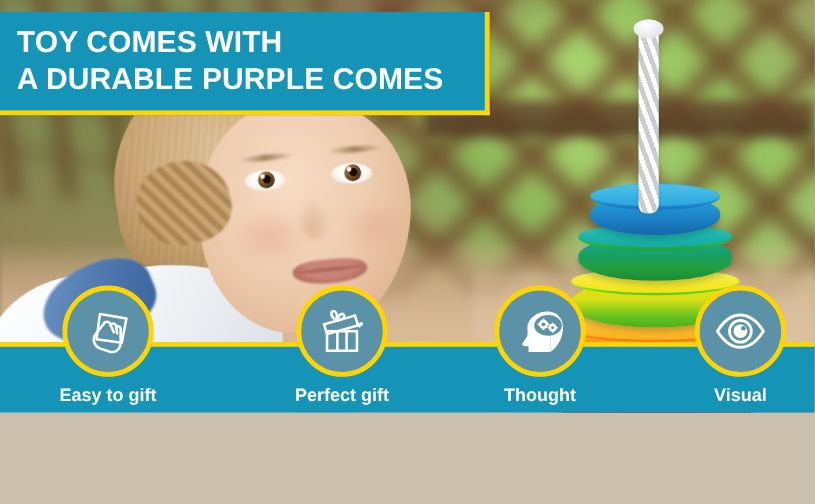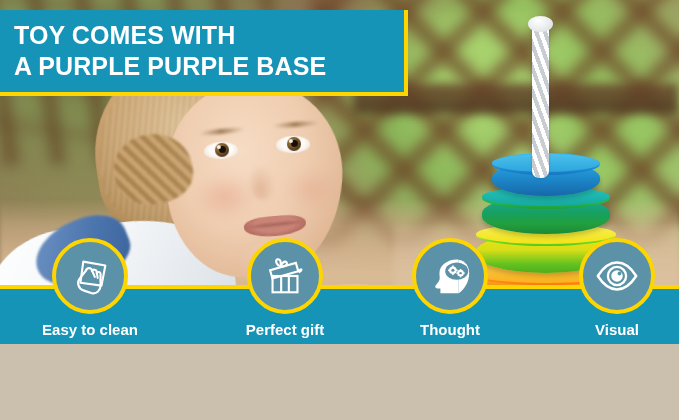--- a/index.html
+++ b/index.html
@@ -318,37 +318,37 @@
       <div class="ring r1">
           <div class="cap"></div>
         </div>
       <div class="rod"></div>
       <div class="rodtip"></div>
     </div>
   </div>
 
   <div class="banner">
     <div class="line">TOY COMES WITH</div>
-    <div class="line">A PURPLE PURPLE BASE</div>
+    <div class="line">A DURABLE PURPLE COMES</div>
   </div>
 
   <div class="featurebar"></div>
   <div class="features">
 
     <div class="feature f1">
       <div class="circle">
         <svg class="icon-svg" viewBox="0 0 48 48">
           <path d="M17 9 L40 13 L36 34 L14 31 Z" fill="none" stroke="#fff" stroke-width="2.2" stroke-linejoin="round"></path>
           <path d="M20 18 C21 15 25 15 26 18 L29 25" fill="none" stroke="#fff" stroke-width="2.2" stroke-linecap="round"></path>
           <path d="M26 19 C27 16.5 31 17 31 20 L32 26" fill="none" stroke="#fff" stroke-width="2.2" stroke-linecap="round"></path>
           <path d="M31 21 C32 19 35 19.6 35 22 L35 28" fill="none" stroke="#fff" stroke-width="2.2" stroke-linecap="round"></path>
           <path d="M20 18 L13 27 C10 31 12 37 17 39 L26 42 C31 43 35 39 35 34 L35 28" fill="none" stroke="#fff" stroke-width="2.2" stroke-linejoin="round" stroke-linecap="round"></path>
         </svg>
       </div>
-      <div class="label">Easy to clean</div>
+      <div class="label">Easy to gift</div>
     </div>
 
     <div class="feature f3">
       <div class="circle">
         <svg class="icon-svg" viewBox="0 0 48 48">
           <path d="M33 7 C22 6 13 13 13 21 C13 25 14 27 12 30 L9 34 C8 35.4 9 37 10.6 37 L14 37 L14 42 L33 42 L33 7 Z" fill="#fff"></path>
           <path d="M33 7 C40 8 44 14 44 21 C44 30 39 38 33 42 Z" fill="#fff"></path>
           <ellipse cx="31" cy="19" rx="12" ry="9" fill="#5b92a8"></ellipse>
           <circle cx="27" cy="18" r="4" fill="#fff"></circle>
           <circle cx="27" cy="18" r="1.6" fill="#5b92a8"></circle>

